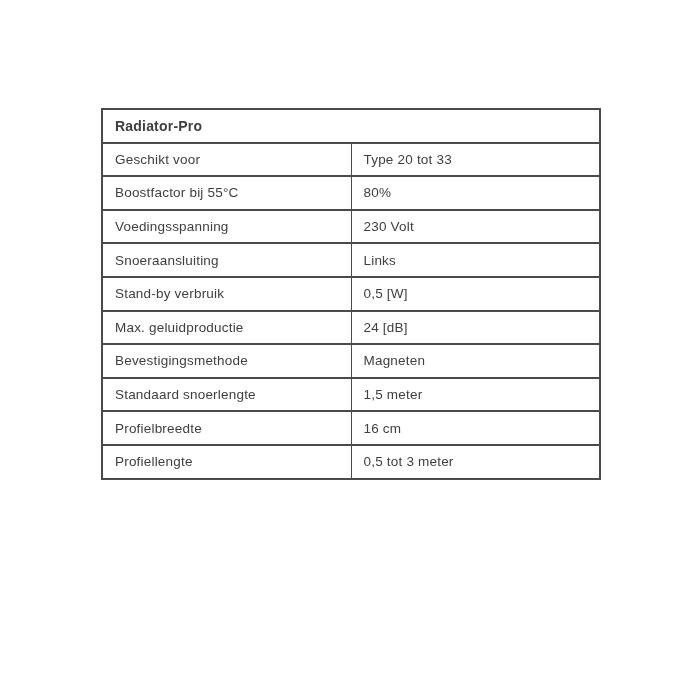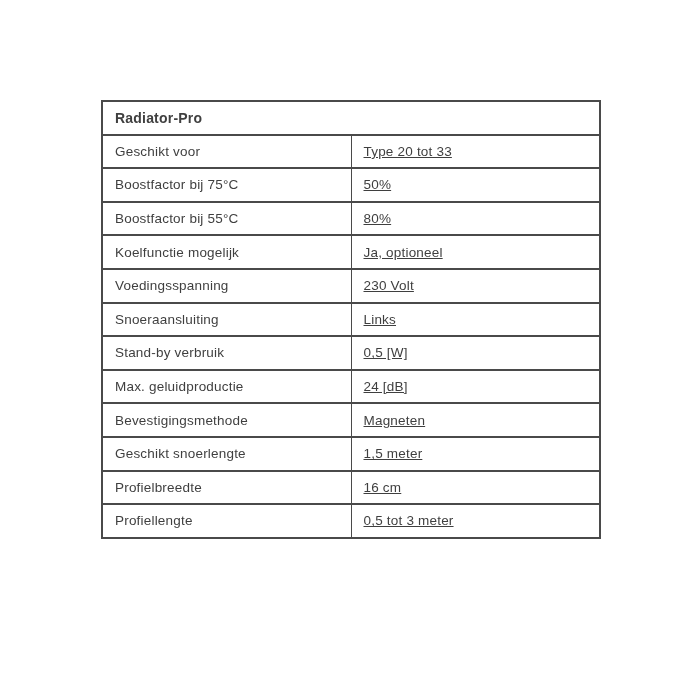--- a/index.html
+++ b/index.html
@@ -10,21 +10,21 @@
   body {
     width: 700px;
     height: 700px;
     position: relative;
     font-family: "Liberation Sans", sans-serif;
     overflow: hidden;
   }
   .spec-table {
     position: absolute;
     left: 101px;
-    top: 100px;
+    top: 108px;
     width: 500px;
     border-collapse: collapse;
     table-layout: fixed;
     color: #3f3f3f;
     font-size: 13.5px;
     background: #ffffff;
   }
   .spec-table th,
   .spec-table td {
     border-top: 2px solid #4a4a4a;
@@ -45,52 +45,43 @@
   }
   .spec-table .label-cell {
     width: 275px;
     border-left: 2px solid #4a4a4a;
     border-right: 1px solid #4a4a4a;
     margin-left: 28px;
   }
   .spec-table .value-cell {
     border-right: 2px solid #4a4a4a;
     border-left: 1px solid #4a4a4a;
-    text-decoration: underline;
   }
 </style>
 </head>
 <body>
 
 <table class="spec-table">
   <thead>
     <tr class="title-row">
       <th colspan="2">Radiator-Pro</th>
     </tr>
   </thead>
   <tbody id="rows-body">
   <tr class="spec-row">
     <td class="label-cell">Geschikt voor</td>
     <td class="value-cell">Type 20 tot 33</td>
   </tr>
 
-  <tr class="spec-row">
-    <td class="label-cell">Boostfactor bij 75°C</td>
-    <td class="value-cell">50%</td>
-  </tr>
 
   <tr class="spec-row">
     <td class="label-cell">Boostfactor bij 55°C</td>
     <td class="value-cell">80%</td>
   </tr>
 
-  <tr class="spec-row">
-    <td class="label-cell">Koelfunctie mogelijk</td>
-    <td class="value-cell">Ja, optioneel</td>
-  </tr>
 
   <tr class="spec-row">
     <td class="label-cell">Voedingsspanning</td>
     <td class="value-cell">230 Volt</td>
   </tr>
 
   <tr class="spec-row">
     <td class="label-cell">Snoeraansluiting</td>
     <td class="value-cell">Links</td>
   </tr>
@@ -104,21 +95,21 @@
     <td class="label-cell">Max. geluidproductie</td>
     <td class="value-cell">24 [dB]</td>
   </tr>
 
   <tr class="spec-row">
     <td class="label-cell">Bevestigingsmethode</td>
     <td class="value-cell">Magneten</td>
   </tr>
 
   <tr class="spec-row">
-    <td class="label-cell">Geschikt snoerlengte</td>
+    <td class="label-cell">Standaard snoerlengte</td>
     <td class="value-cell">1,5 meter</td>
   </tr>
 
 
   <tr class="spec-row">
     <td class="label-cell">Profielbreedte</td>
     <td class="value-cell">16 cm</td>
   </tr>
 
 

